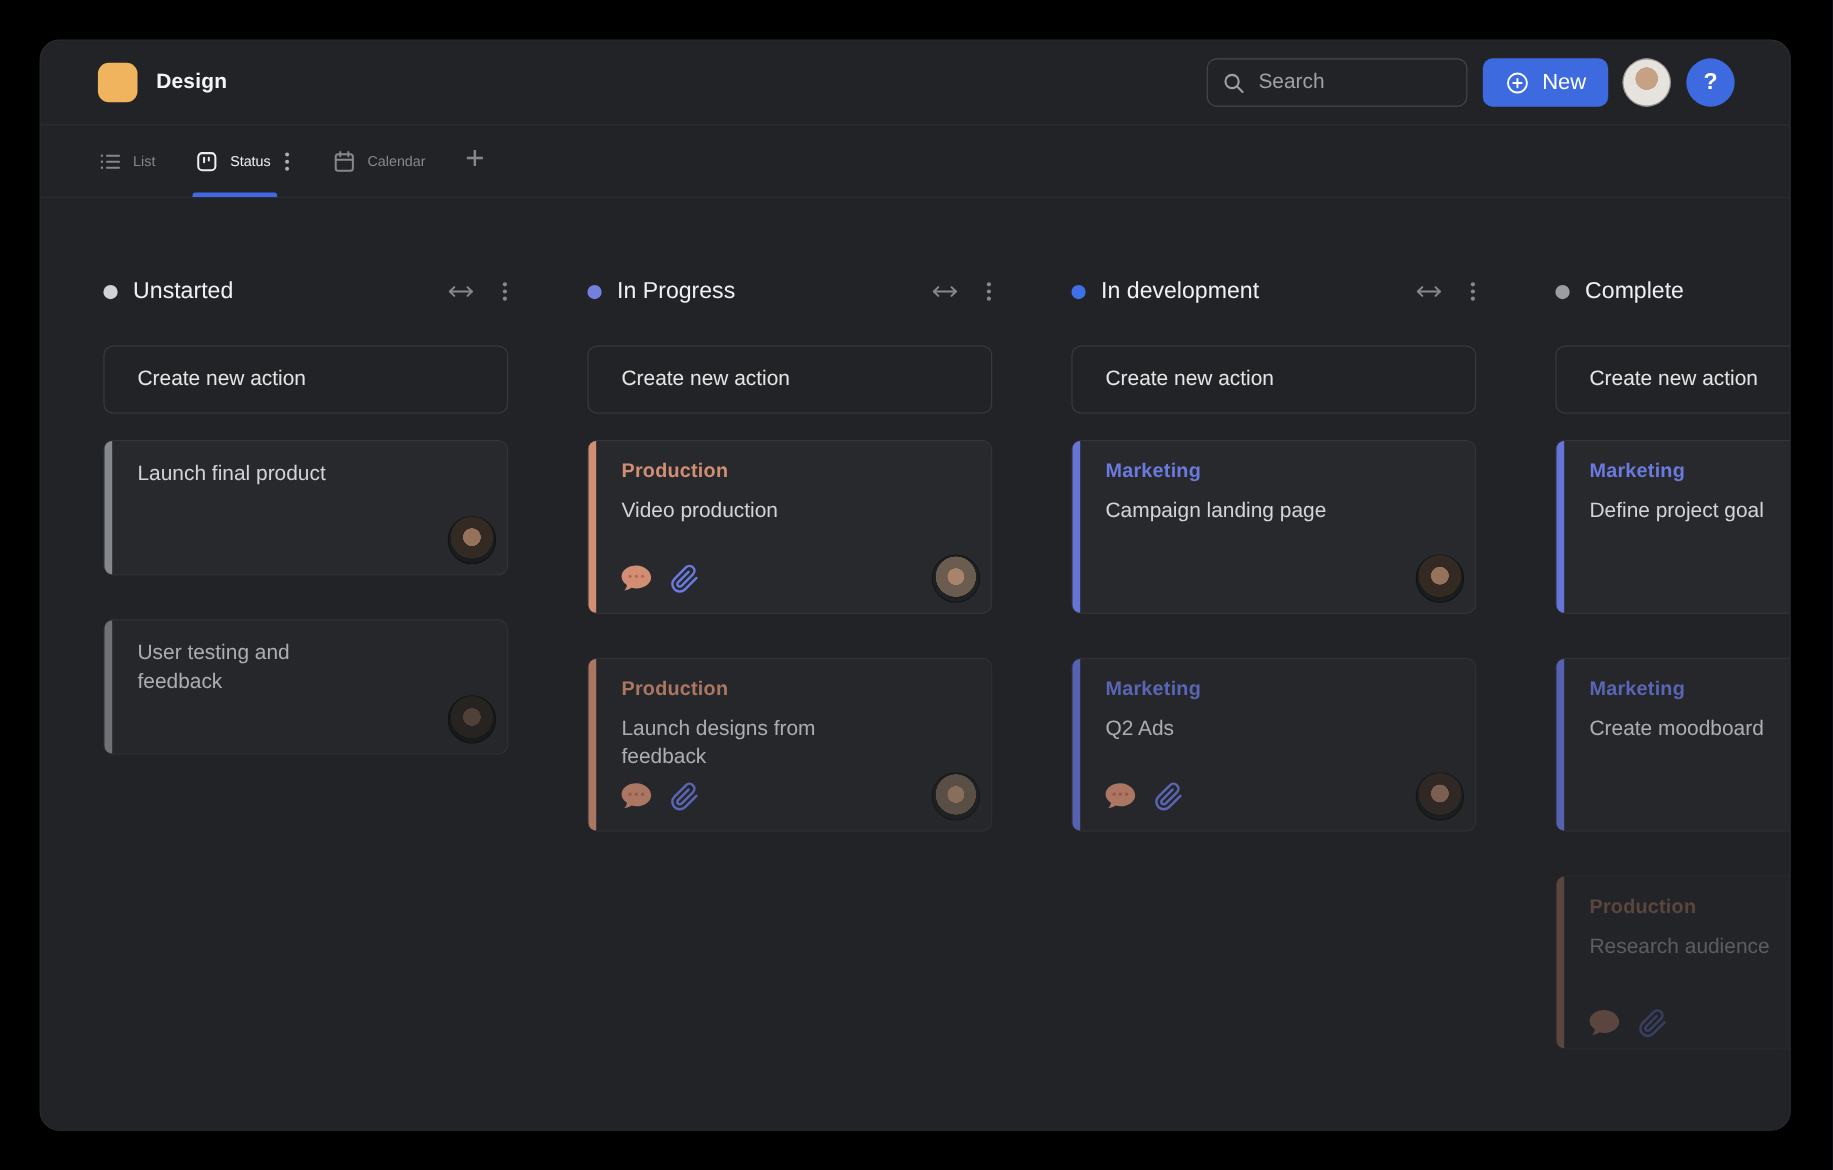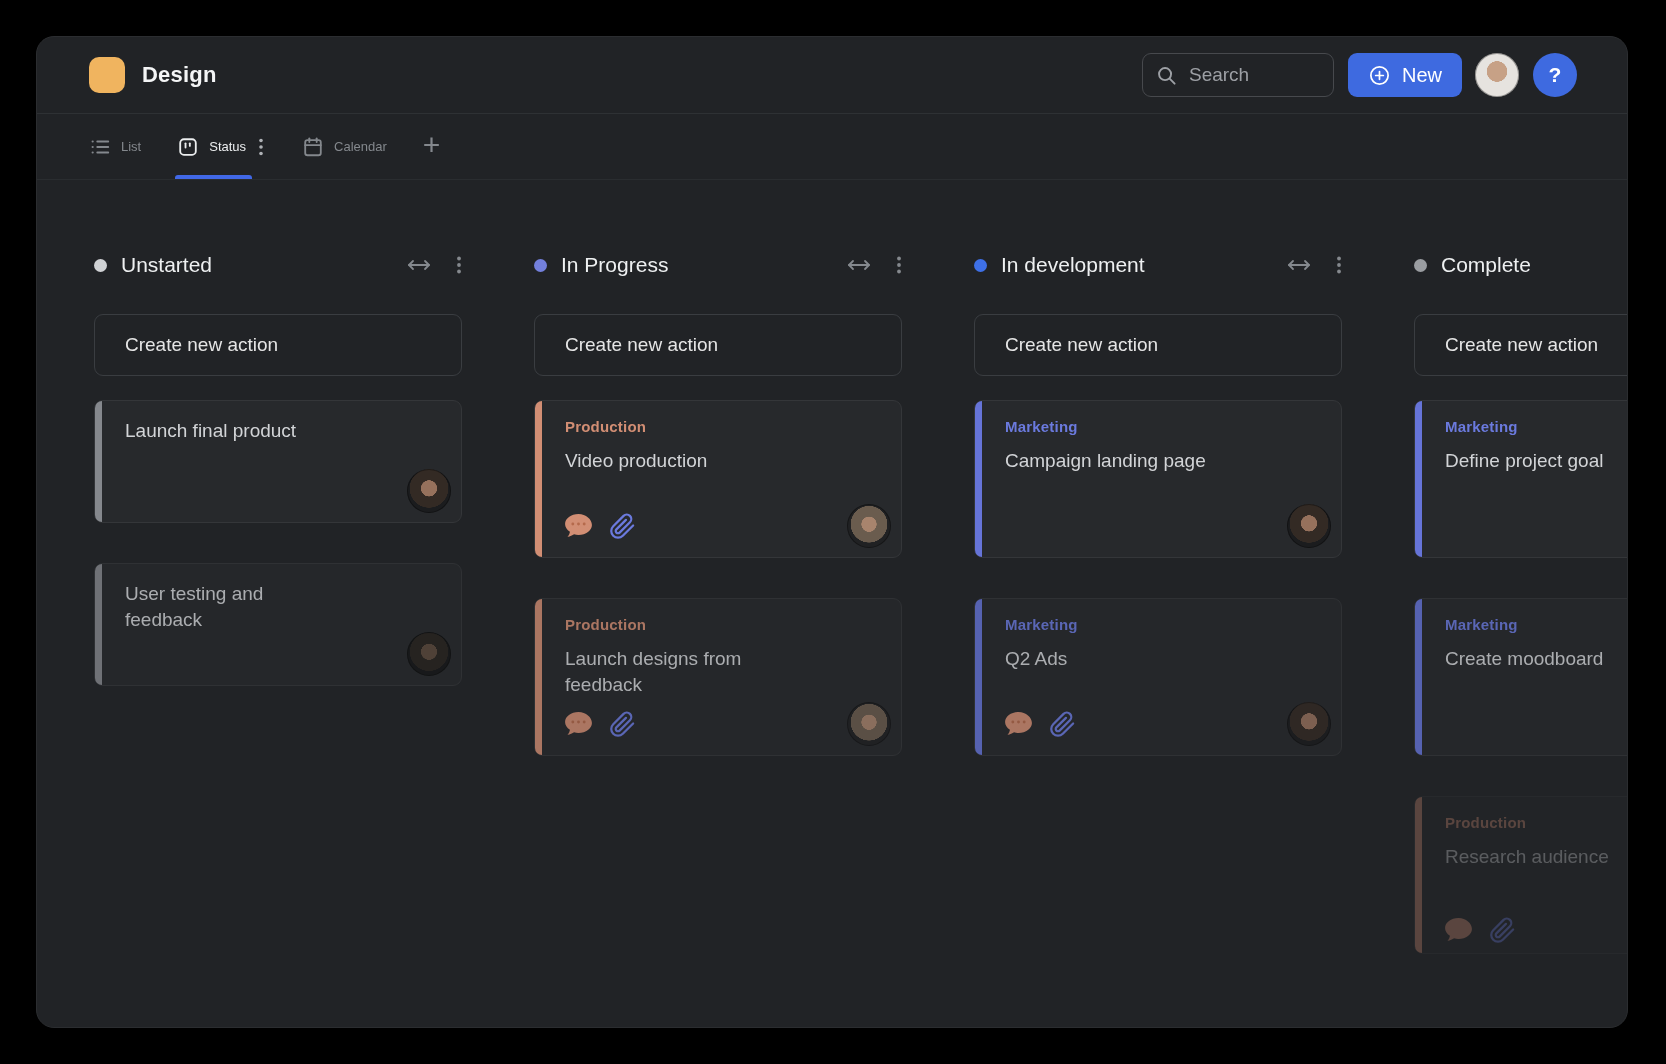--- a/index.html
+++ b/index.html
@@ -7,24 +7,24 @@
     width:1666px;height:1064px;background:#000;position:relative;overflow:hidden;
     font-family:"Liberation Sans", sans-serif;-webkit-font-smoothing:antialiased;
   }
   .window{
     position:absolute;left:36px;top:36px;width:1592px;height:992px;
     background:#212326;border-radius:18px;overflow:hidden;border:1px solid #2b2d30;box-sizing:border-box;
   }
   
   .header{height:76px;display:flex;align-items:center;padding:0 50px 0 52px;border-bottom:1px solid #2e3134;}
   .project-icon{width:36px;height:36px;border-radius:10px;background:#f0b45f;margin-right:17px;flex:none;}
-  .app-title{font-size:22px;font-weight:700;color:#f4f5f6;letter-spacing:.2px;}
+  .app-title{font-size:19px;font-weight:700;color:#f4f5f6;letter-spacing:.2px;}
   .header-spacer{flex:1;}
   .search{
-    width:192px;height:44px;border:1px solid #47494d;border-radius:9px;display:flex;align-items:center;
+    width:237px;height:44px;border:1px solid #47494d;border-radius:9px;display:flex;align-items:center;
     padding:12px 13px;gap:10px;margin-right:14px;box-sizing:border-box;background:transparent;
   }
   .search svg{flex:none;}
   .search input{
     background:transparent;border:none;outline:none;color:#c6c9cd;font-size:19px;width:100%;
     font-family:"Liberation Sans", sans-serif;
   }
   .search input::placeholder{color:#9da0a5;opacity:1;}
   .btn-new{
     height:44px;padding:0 20px;border-radius:9px;background:#3e6ae0;color:#fff;border:none;cursor:pointer;
@@ -62,21 +62,21 @@
   .card{
     position:relative;background:#27292c;border:1px solid #343639;border-radius:9px;margin-bottom:40px;
     padding:17px 18px 14px 30px;box-sizing:border-box;flex:none;cursor:pointer;
   }
   .card.h-sm{height:123px;}
   .card.h-lg{height:158px;}
   .accent{position:absolute;left:0;top:0;bottom:0;width:7px;border-radius:7px 0 0 7px;}
   .accent-gray{background:#85888d;}
   .accent-prod{background:#d28e74;}
   .accent-mkt{background:#6674d8;}
-  .card-label{font-size:15px;font-weight:700;margin-bottom:13px;letter-spacing:.2px;}
+  .card-label{font-size:18px;font-weight:700;margin-bottom:13px;letter-spacing:.2px;}
   .label-prod{color:#d28e74;}
   .label-mkt{color:#6b7ade;}
   .card-title{font-size:19px;color:#d2d4d7;line-height:1.35;max-width:220px;}
   .card-footer{position:absolute;left:28px;right:10px;bottom:9px;display:flex;align-items:center;gap:15px;}
   .meta-icon{display:flex;align-items:center;}
   .card-footer .avatar{margin-left:auto;width:44px;height:44px;}
   .av-a{background:radial-gradient(circle at 50% 44%, #96715c 0 24%, #332a24 25% 58%, #1b1c1e 59%);}
   .av-b{background:radial-gradient(circle at 50% 46%, #a8846d 0 23%, #6a5c4e 24% 56%, #202123 57%);}
   .av-c{background:radial-gradient(circle at 50% 45%, #5c4a3c 0 24%, #28231f 25% 58%, #161718 59%);}
   .dim-1{opacity:.78;}

